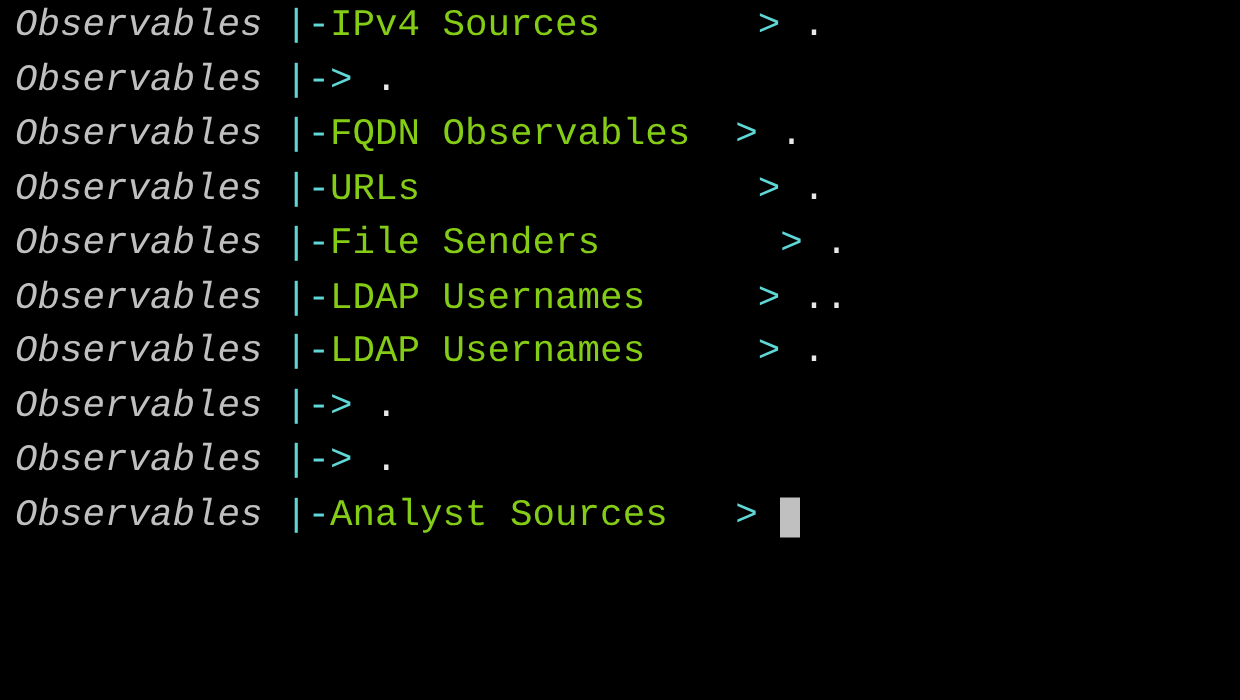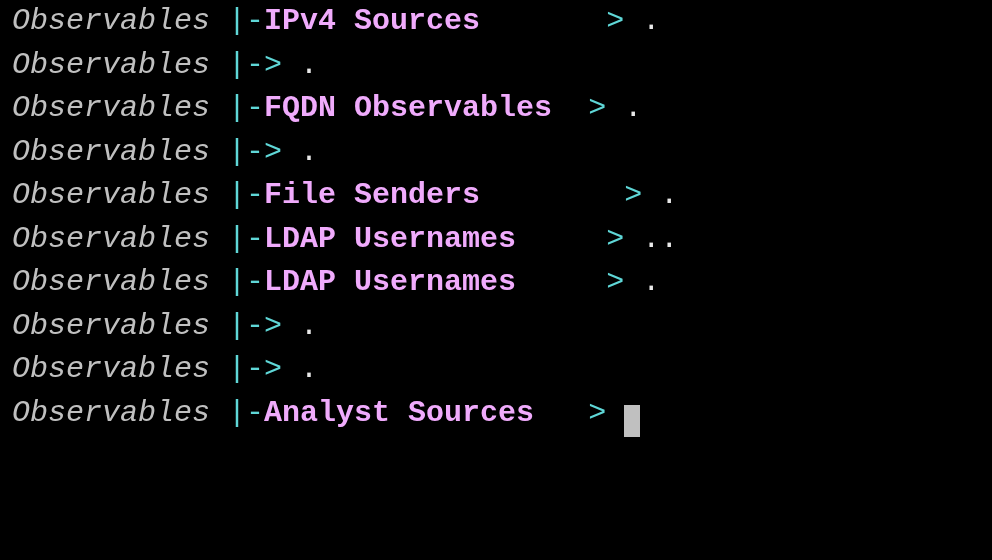--- a/index.html
+++ b/index.html
@@ -17,32 +17,31 @@
       height: 560px;
       padding: 0;
       overflow: hidden;
     }
     .terminal {
       padding: 0 12px;
     }
     .line {
       white-space: pre;
       display: flex;
-      align-items: flex-end;
+      align-items: center;
     }
     .category {
       color: #c0c0c0;
       font-style: italic;
     }
     .pipe-dash {
       color: #5fd7d7;
     }
     .field {
-      color: #f0abfc;
-      font-weight: bold;
+      color: #84cc16;
     }
     .arrow {
       color: #5fd7d7;
     }
     .value {
       color: #e8e8e8;
     }
     .cursor {
       display: inline-block;
       width: 16px;
@@ -59,21 +58,21 @@
   <div class="line">
     <span class="category">Observables</span><span class="pipe-dash"> |-</span><span class="field">IPv4 Sources       </span><span class="arrow">&gt; </span><span class="value">.</span>
   </div>
   <div class="line">
     <span class="category">Observables</span><span class="pipe-dash"> |-</span><span class="arrow">&gt; </span><span class="value">.</span>
   </div>
   <div class="line">
     <span class="category">Observables</span><span class="pipe-dash"> |-</span><span class="field">FQDN Observables  </span><span class="arrow">&gt; </span><span class="value">.</span>
   </div>
   <div class="line">
-    <span class="category">Observables</span><span class="pipe-dash"> |-</span><span class="arrow">&gt; </span><span class="value">.</span>
+    <span class="category">Observables</span><span class="pipe-dash"> |-</span><span class="field">URLs               </span><span class="arrow">&gt; </span><span class="value">.</span>
   </div>
   <div class="line">
     <span class="category">Observables</span><span class="pipe-dash"> |-</span><span class="field">File Senders        </span><span class="arrow">&gt; </span><span class="value">.</span>
   </div>
   <div class="line">
     <span class="category">Observables</span><span class="pipe-dash"> |-</span><span class="field">LDAP Usernames     </span><span class="arrow">&gt; </span><span class="value">..</span>
   </div>
   <div class="line">
     <span class="category">Observables</span><span class="pipe-dash"> |-</span><span class="field">LDAP Usernames     </span><span class="arrow">&gt; </span><span class="value">.</span>
   </div>

